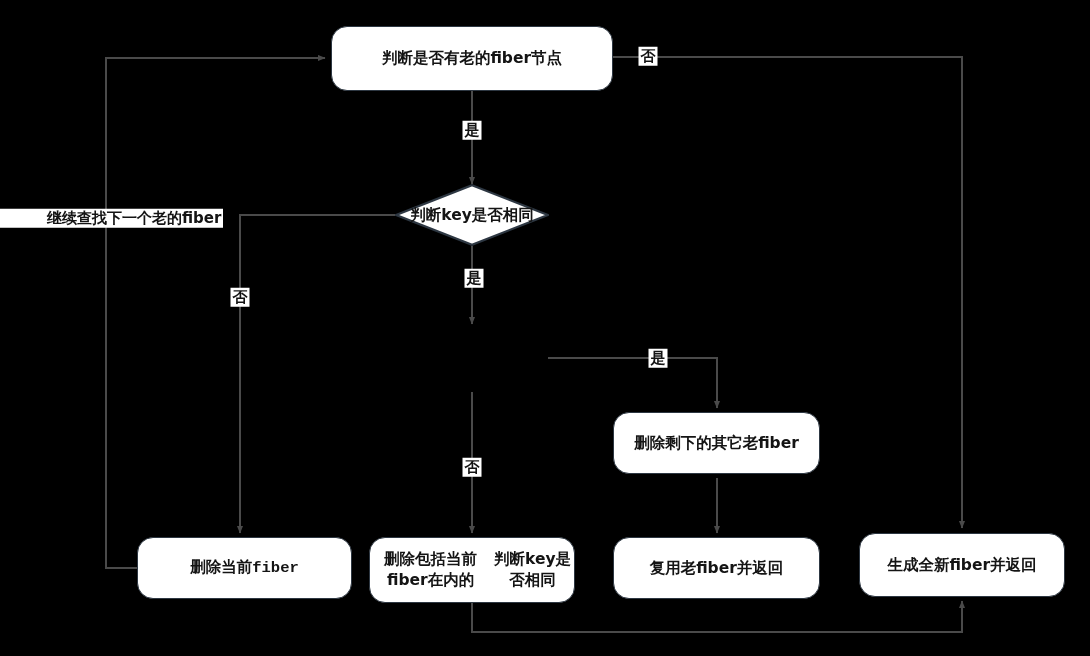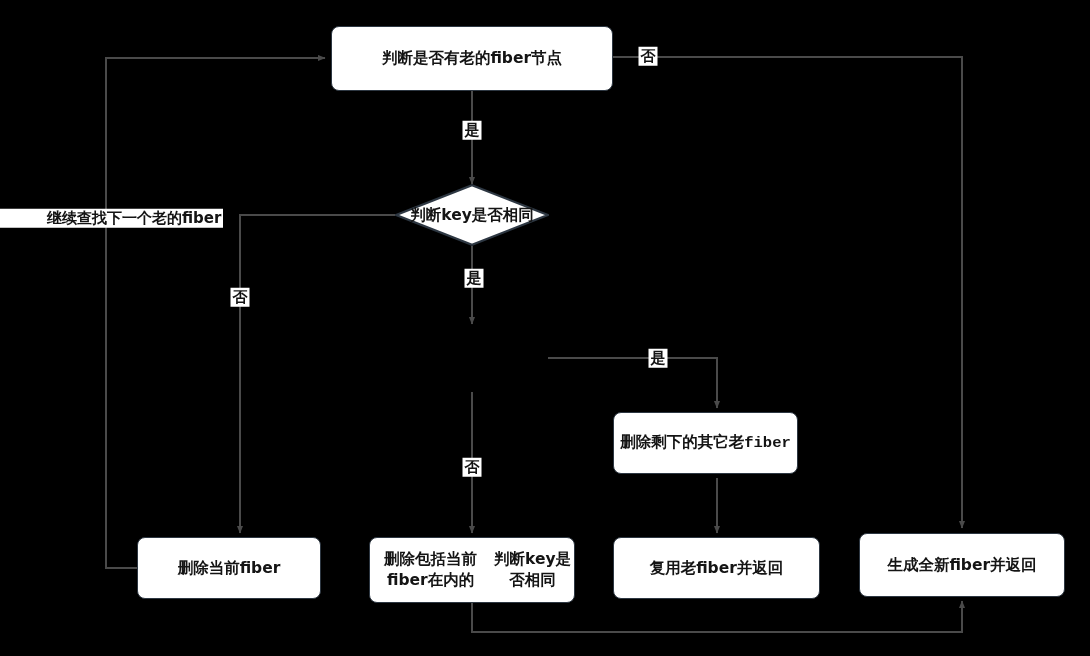--- a/index.html
+++ b/index.html
@@ -27,21 +27,21 @@
     position: absolute;
     box-sizing: border-box;
     display: flex;
     align-items: center;
     justify-content: center;
     text-align: center;
   }
   .box {
     background: #ffffff;
     border: 1.6px solid #2d3742;
-    border-radius: 8px;
+    border-radius: 16px;
     color: #141414;
     font-size: 15.5px;
     font-weight: bold;
     line-height: 1.35;
   }
   .diamond-wrap {
     position: absolute;
   }
   .diamond-shape {
     position: absolute;
@@ -117,25 +117,25 @@
   </div>
 
   <div class="diamond-wrap" style="left:395px; top:184px; width:154px; height:62px;">
     <svg class="diamond-shape" viewBox="0 0 154 62" preserveAspectRatio="none">
       <polygon points="77,1.2 152.8,31 77,60.8 1.2,31" fill="#ffffff" stroke="#2d3742" stroke-width="2.2"></polygon>
     </svg>
     <span class="diamond-label">判断key是否相同</span>
   </div>
 
 
-  <div class="node box" style="left:613px; top:412px; width:185px; height:62px;font-family:Liberation Mono, monospace;">
+  <div class="node box" style="left:613px; top:412px; width:207px; height:62px;">
     <span>删除剩下的其它老fiber</span>
   </div>
 
-  <div class="node box" style="left:137px; top:537px; width:184px; height:62px;">
+  <div class="node box" style="left:137px; top:537px; width:215px; height:62px;font-family:Liberation Mono, monospace;">
     <span>删除当前fiber</span>
   </div>
 
   <div class="node box" style="left:369px; top:537px; width:206px; height:66px; flex-direction:row;">
     <span>删除包括当前fiber在内的</span>
     <span>判断key是否相同</span>
   </div>
 
   <div class="node box" style="left:859px; top:533px; width:206px; height:64px;">
     <span>生成全新fiber并返回</span>

